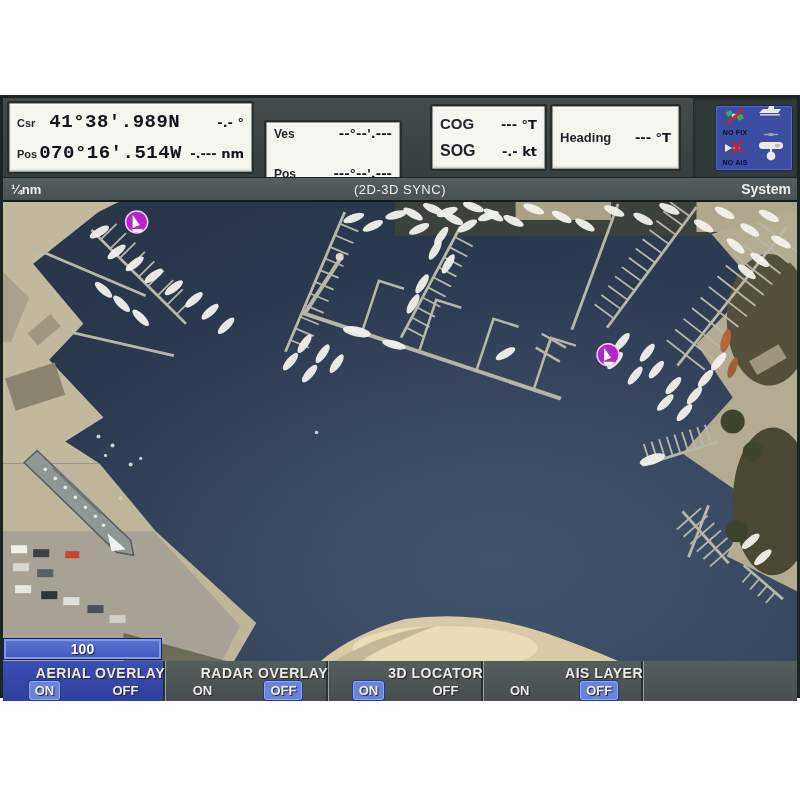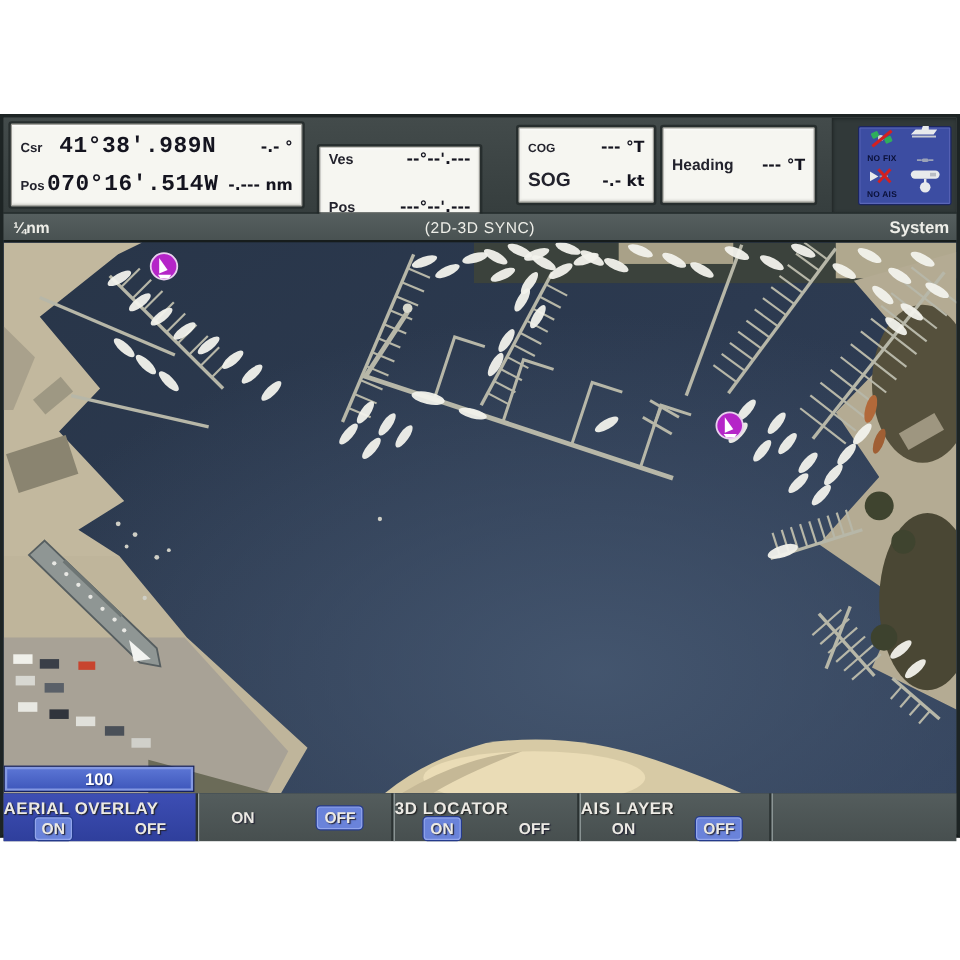--- a/index.html
+++ b/index.html
@@ -35,21 +35,21 @@
   .mapwrap svg{position:absolute;left:0;top:0;width:100%;height:100%;}
   .opacitybox{position:absolute;left:0px;bottom:1px;width:157px;height:20px;z-index:6;
     background:linear-gradient(#5d77d6,#3d56ba);border:1px solid #15215e;
     box-shadow:inset 0 0 0 2px #8398e2;display:flex;align-items:center;justify-content:center;
     color:#ffffff;font-size:14px;font-weight:bold;text-shadow:1px 1px 1px #1a2a6a;}
   
   .toolbar{display:flex;height:40px;background:linear-gradient(#545d5d,#474f4f);color:#eceae4;}
   .tgroup{box-sizing:border-box;height:100%;display:flex;flex-direction:column;justify-content:center;
     border-right:1px solid #99a3a3;box-shadow:inset -2px 0 0 #2b3232;padding-top:1px;}
   .tgroup:last-child{border-right:none;box-shadow:none;}
-  .tlabel{text-align:left;font-size:14px;font-weight:bold;letter-spacing:0.5px;text-shadow:1px 1px 1px #222;line-height:17px;}
+  .tlabel{text-align:right;font-size:14px;font-weight:bold;letter-spacing:0.5px;text-shadow:1px 1px 1px #222;line-height:17px;}
   .trow{display:flex;justify-content:space-around;font-size:13px;font-weight:bold;line-height:17px;text-shadow:1px 1px 1px #223;}
   .g-active{background:linear-gradient(#3d4eb4,#2f3f9c);}
   .sel{background:#6a83da;border-radius:2px;padding:0 5px;box-shadow:0 0 0 1px #93a6ec,0 0 0 2px #243a8c;}
   .onoff{cursor:pointer;}
 </style>
 </head>
 <body>
 
 <div class="device">
 
@@ -77,21 +77,21 @@
       </div>
       <div class="row">
         <span class="lbl" style="font-size:12px;">Pos</span>
         <span class="spacer"></span>
         <span class="mid">---°--'.---</span>
       </div>
     </div>
 
     <div class="ibox" style="left:429px;top:8px;width:113px;height:63px;">
       <div class="row">
-        <span class="lbl" style="font-size:10px;">COG</span>
+        <span class="lbl" style="font-size:15px;">COG</span>
         <span class="spacer"></span>
         <span class="mid">--- °T</span>
       </div>
       <div class="row">
         <span class="lbl" style="font-size:16px;">SOG</span>
         <span class="spacer"></span>
         <span class="mid">-.- kt</span>
       </div>
     </div>
 
@@ -458,20 +458,21 @@
 
   <div class="toolbar">
     <div class="tgroup g-active" style="width:163px;">
       <div class="tlabel">AERIAL OVERLAY</div>
       <div class="trow">
         <span class="onoff sel">ON</span>
         <span class="onoff">OFF</span>
       </div>
     </div>
     <div class="tgroup" style="width:163px;">
+      <div class="tlabel">RADAR OVERLAY</div>
       <div class="trow">
         <span class="onoff">ON</span>
         <span class="onoff sel">OFF</span>
       </div>
     </div>
     <div class="tgroup" style="width:155px;">
       <div class="tlabel">3D LOCATOR</div>
       <div class="trow">
         <span class="onoff sel">ON</span>
         <span class="onoff">OFF</span>

